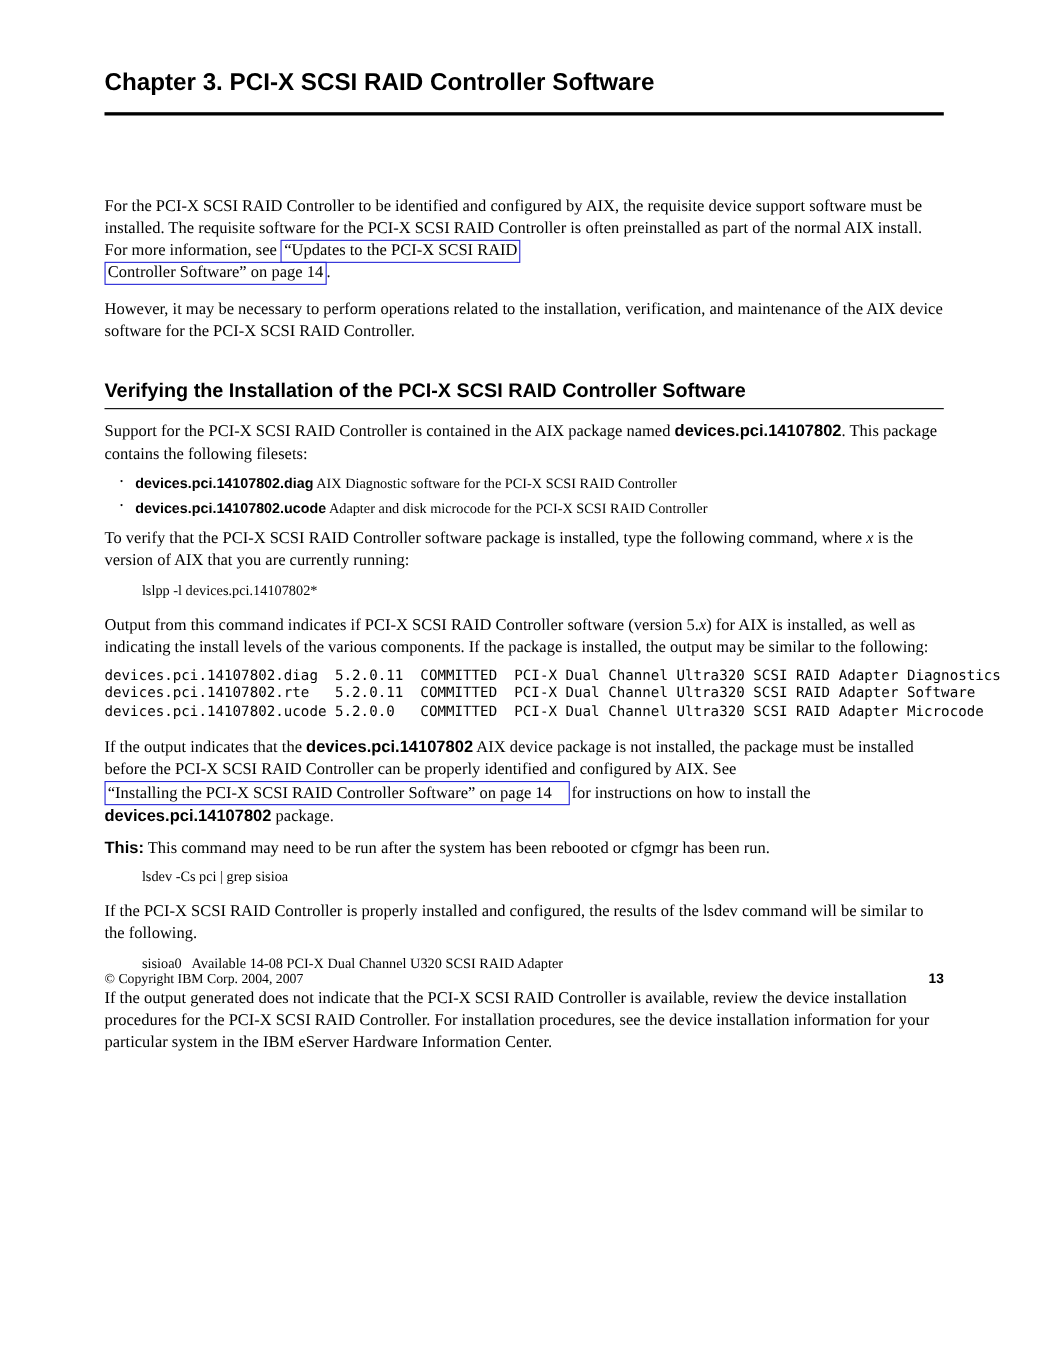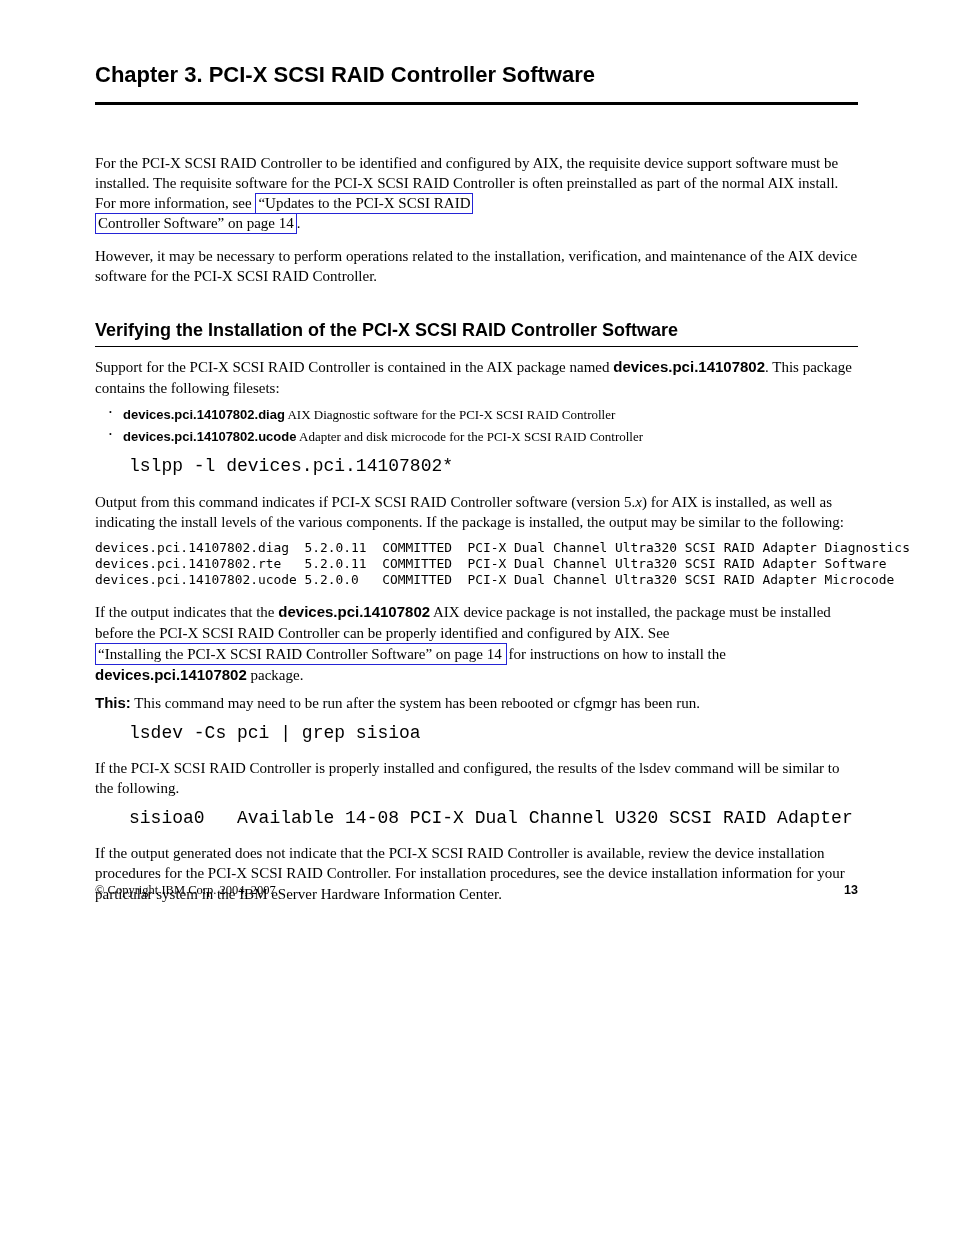--- a/index.html
+++ b/index.html
@@ -31,21 +31,21 @@
   h1.chapter-title {
     font-family: Arial, Helvetica, sans-serif;
     font-weight: bold;
     font-size: 22px;
     margin: 0;
     padding-top: 60px;
     padding-bottom: 12px;
     border-bottom: 3px solid #000;
   }
   .chapter-preamble {
-    margin-top: 48px;
+    margin-top: 73px;
     font-size: 15px;
   }
   .chapter-preamble p { margin: 0 0 12px 0; }
   h2.section-title {
     font-family: Arial, Helvetica, sans-serif;
     font-weight: bold;
     font-size: 18px;
     margin: 32px 0 8px 0;
     padding-bottom: 4px;
     border-bottom: 1px solid #000;
@@ -62,22 +62,22 @@
     margin: 4px 0;
   }
   ul.small-bullets li::before {
     content: "•";
     position: absolute;
     left: -14px;
     top: 2px;
     font-size: 8px;
   }
   .mono {
-    font-family: Liberation Mono, monospace;
-    font-size: 18px;
+    font-family: Liberation Serif, serif;
+    font-size: 13px;
     white-space: pre;
     margin: 4px 0 4px 34px;
     line-height: 1.25;
   }
   .mono-block {
     font-family: "DejaVu Sans Mono", "Courier New", monospace;
     font-size: 12.9px;
     white-space: pre;
     margin: 4px 0 4px 0;
     line-height: 1.25;
@@ -90,21 +90,21 @@
     line-height: 1.25;
   }
   .cross-ref {
     position: relative;
     display: inline;
   }
   .cross-ref .box1 {
     position: relative;
     border: 1.5px solid #2424d6;
     display: inline-block;
-    padding: 0 4px 0 2px;
+    padding: 0 15px 0 2px;
     margin-right: -2px;
   }
   .footer {
     position: absolute;
     left: 0;
     bottom: 44px;
     font-size: 12.5px;
     display: flex;
     justify-content: space-between;
     width: 100%;
@@ -136,20 +136,23 @@
     <div class="section-body body">
       <p>
         <span>Support for the PCI-X SCSI RAID Controller is contained in the AIX package named </span><span class="inline-bold">devices.pci.14107802</span><span>. This package contains the following filesets:</span>
       </p>
 
       <ul class="small-bullets">
         <li><span class="inline-bold">devices.pci.14107802.diag</span> <span>AIX Diagnostic software for the PCI-X SCSI RAID Controller</span></li>
         <li><span class="inline-bold">devices.pci.14107802.ucode</span> <span>Adapter and disk microcode for the PCI-X SCSI RAID Controller</span></li>
       </ul>
 
+      <p>
+        <span>To verify that the PCI-X SCSI RAID Controller software package is installed, type the following command, where </span><i>x</i><span> is the version of AIX that you are currently running:</span>
+      </p>
 
       <div class="mono">lslpp -l devices.pci.14107802*</div>
 
       <p style="margin-top:14px;">
         <span>Output from this command indicates if PCI-X SCSI RAID Controller software (version 5.</span><i>x</i><span>) for AIX is installed, as well as indicating the install levels of the various components. If the package is installed, the output may be similar to the following:</span>
       </p>
 
       <div class="mono-block">devices.pci.14107802.diag  5.2.0.11  COMMITTED  PCI-X Dual Channel Ultra320 SCSI RAID Adapter Diagnostics
 devices.pci.14107802.rte   5.2.0.11  COMMITTED  PCI-X Dual Channel Ultra320 SCSI RAID Adapter Software
 devices.pci.14107802.ucode 5.2.0.0   COMMITTED  PCI-X Dual Channel Ultra320 SCSI RAID Adapter Microcode</div>

